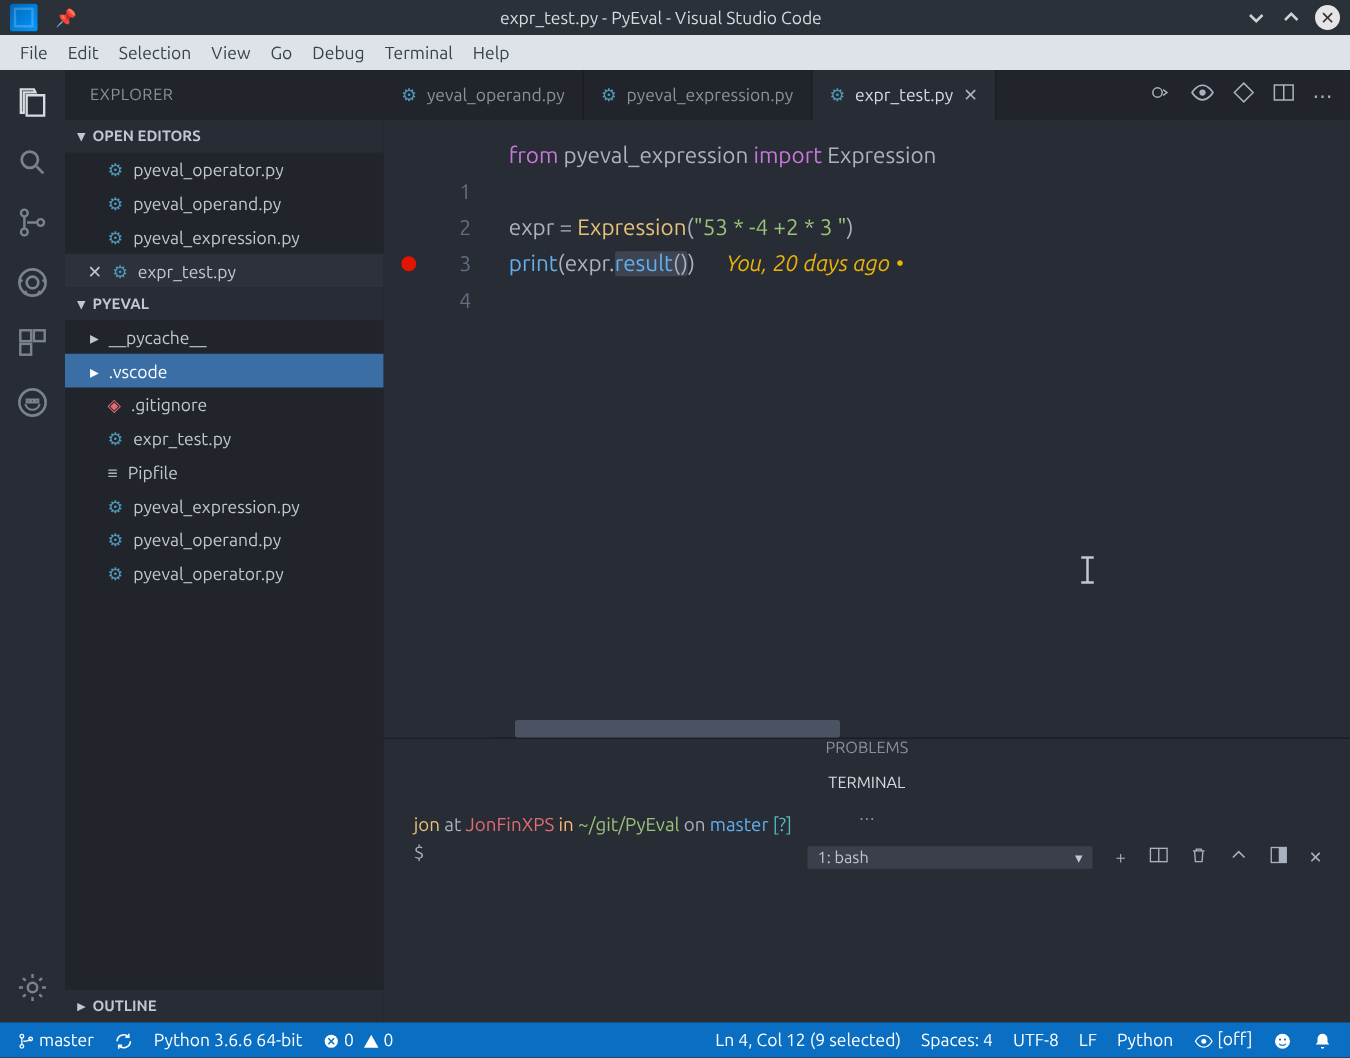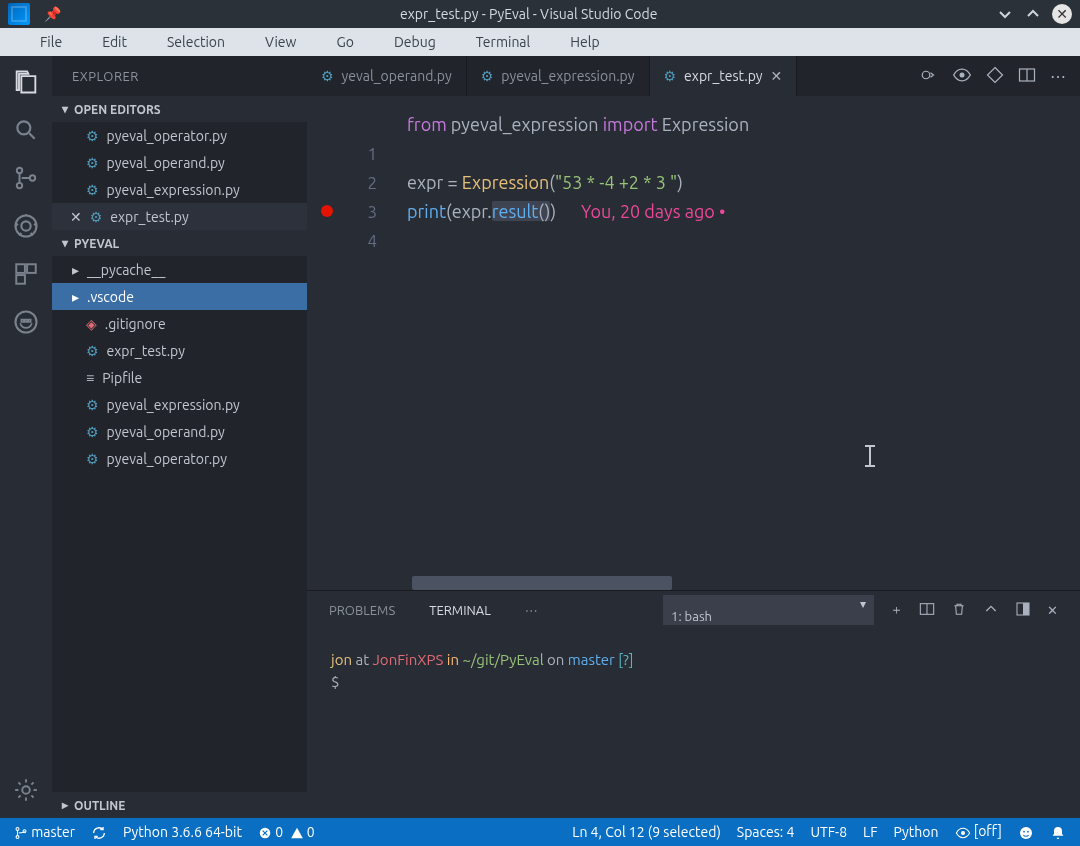--- a/index.html
+++ b/index.html
@@ -10,21 +10,21 @@
 .titlebar-icon { width: 22px; height: 22px; background: linear-gradient(135deg,#0066b8,#0098ff); margin-right: 8px; border-radius: 2px; position: relative; }
 .titlebar-icon::before { content:""; position:absolute; inset:3px; border:2px solid #fff3; border-radius:1px; }
 .pin { margin-left: 6px; }
 .titlebar-title { flex: 1; text-align: center; }
 .titlebar-controls { display: flex; gap: 10px; align-items: center; }
 .title-ctrl { width: 18px; height: 18px; display:flex; align-items:center; justify-content:center; }
 .title-close { width: 20px; height: 20px; border-radius: 50%; background: #e5e5e5; color:#333; display:flex; align-items:center; justify-content:center; font-size:14px; }
 
 
 .menubar { height: 28px; background: #dde3e9; display: flex; align-items: center; padding: 0 8px; font-size: 14px; color: #3a434b; }
-.menubar span { padding: 0 8px; cursor: default; margin-left: 24px; }
+.menubar span { padding: 0 8px; cursor: default; }
 
 
 .main { flex: 1; display: flex; background: #1e2127; }
 .activity-bar { width: 52px; background: #282c34; display: flex; flex-direction: column; align-items: center; padding-top: 12px; gap: 20px; }
 .activity-bar .icon { width: 28px; height: 28px; display:flex; align-items:center; justify-content:center; color:#7a828e; }
 .activity-bar .icon.active { color:#d7dae0; }
 .activity-bar .settings-wrap { margin-top:auto; margin-bottom:14px; }
 
 .sidebar { width: 255px; background: #21252b; color: #abb2bf; font-size: 14px; display: flex; flex-direction: column; }
 .sidebar-header { height: 40px; display:flex; align-items:center; padding: 0 20px; font-size: 13px; letter-spacing: 0.5px; color:#8a919c; }
@@ -52,32 +52,32 @@
 .gutter { width: 88px; background:#282c34; color:#636d83; text-align:right; padding:14px 18px 0 0; line-height:29px; font-size:17px; position:relative; }
 .breakpoint { position:absolute; left:14px; top:109px; width:12px; height:12px; border-radius:50%; background:#e51400; }
 .code { padding:14px 0 0 12px; line-height:29px; }
 .codelens { color:#8a919c; font-size:15px; padding-bottom:2px; }
 .kw { color:#c678dd;text-align:right; }
 .id { color:#e5c07b; }
 .fn { color:#61afef; }
 .str { color:#98c379; }
 .txt-code { color:#abb2bf; }
 .sel { background:#3e4451; border-radius:2px; }
-.blame { color:#ec4899; }
+.blame { color:#eab308; font-style:italic; }
 .hscroll { position:absolute; bottom:0; left:105px; height:14px; width:260px; background:#4b5363; border-radius:2px; }
 .cursor-beam { position:absolute; left:562px; top:350px; width:2px; height:20px; background:#c1c6cf; }
 .cursor-beam::before, .cursor-beam::after { content:""; position:absolute; width:10px; height:2px; background:#c1c6cf; left:-4px; }
 .cursor-beam::before { top:-1px; } .cursor-beam::after { bottom:-1px; }
 
 
 .panel { height: 228px; border-top:1px solid #181a1f; background:#282c34; display:flex; flex-direction:column; }
-.panel-tabs { height: 38px; display:flex; align-items:center; padding: 0 22px; gap: 34px; color:#8a919c; font-size:13px; }
+.panel-tabs { height: 38px; display:flex; align-items:center; padding: 0 22px; gap: 14px; color:#8a919c; font-size:13px;flex-direction:column; }
 .panel-tabs .active-tab { color:#d7dae0; border-bottom-color:#d7dae0; }
 .panel-right { margin-left:auto; display:flex; align-items:center; gap:16px; color:#abb2bf; }
-.term-select { background:#3a3f4b; color:#c1c6cf; border:none; padding:14px 28px 2px 8px; font-size:13px; appearance:none; position:relative; width: 211px; }
+.term-select { background:#3a3f4b; color:#c1c6cf; border:none; padding:2px 28px 2px 8px; font-size:13px; appearance:none; position:relative; width: 228px; }
 .term-wrap { position:relative; }
 .term-wrap::after { content:"▾"; position:absolute; right:8px; top:2px; color:#c1c6cf; font-size:12px; pointer-events:none; }
 .terminal { flex:1; padding: 20px 24px; font-family:"Consolas",monospace; font-size:15px; color:#abb2bf; line-height:22px; }
 .tjon { color:#e5c07b; }
 .tat { color:#abb2bf; }
 .thost { color:#e06c75; }
 .tin { color:#fdba74; }
 .tpath { color:#98c379;text-align:right; }
 .ton { color:#abb2bf; }
 .tbranch { color:#61afef; }

